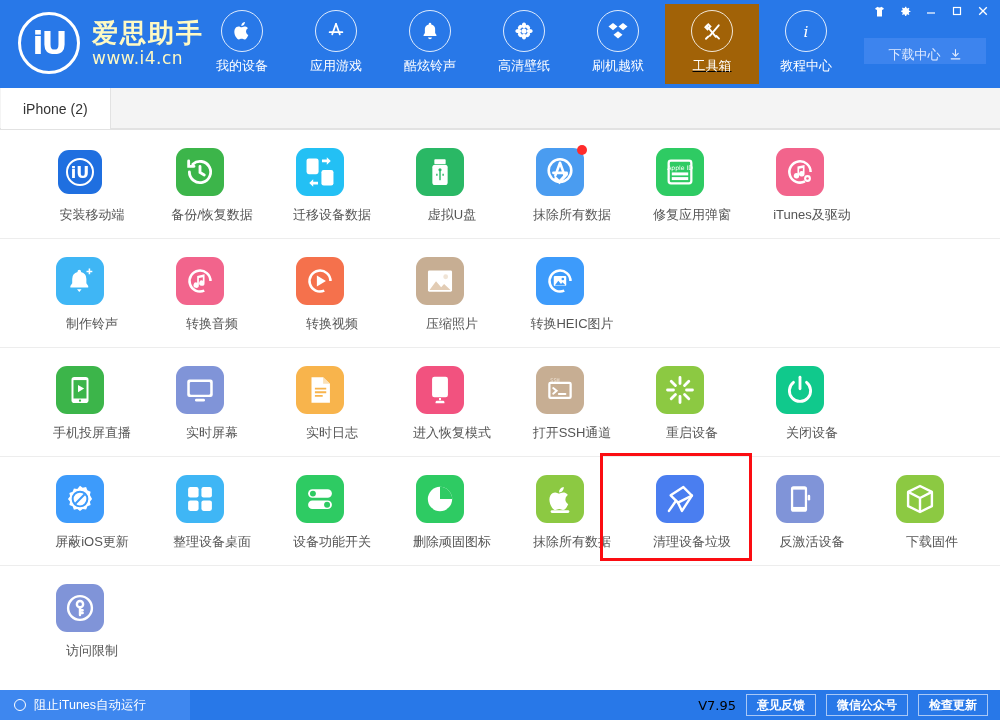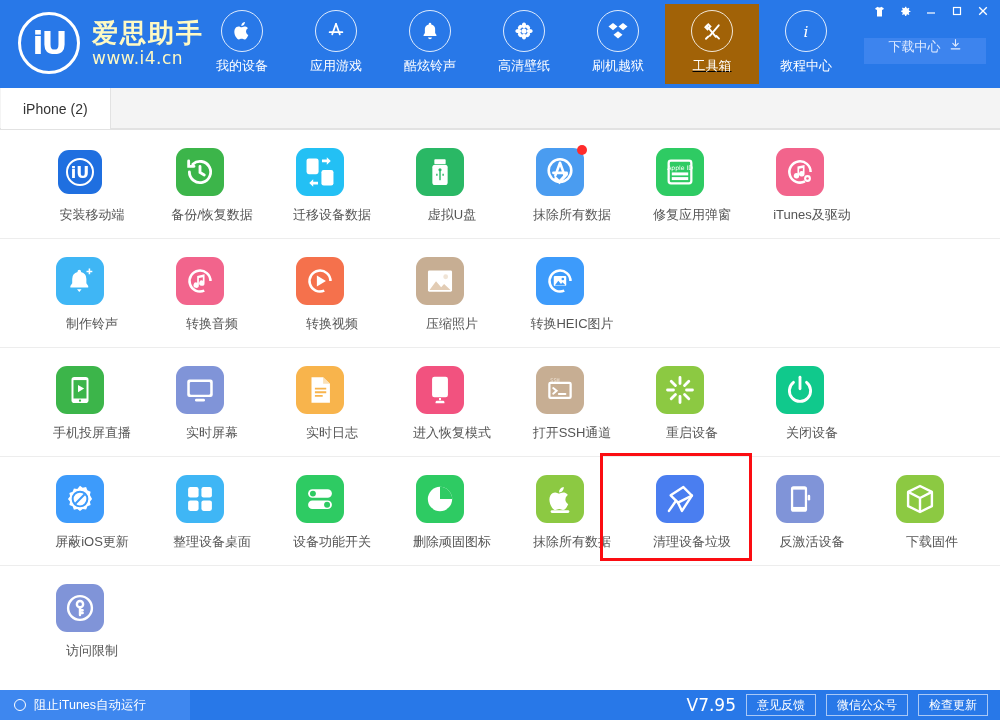--- a/index.html
+++ b/index.html
@@ -47,21 +47,21 @@
 
   .win-ctrls { position:absolute; right: 4px; top: 0px; display:flex; height: 22px; align-items:center; }
   .win-btn {
     width: 26px; height: 22px; display:flex; align-items:center; justify-content:center;
     color: #fff; cursor: pointer; font-size: 12px;
   }
 
   .dl-center {
     position: absolute; right: 14px; top: 38px;
     width: 122px; height: 26px; background: #3d84ee;
-    display:flex; align-items:flex-start; justify-content:center; gap:8px;
+    display:flex; align-items:flex-end; justify-content:center; gap:8px;
     color:#dfeaff; font-size:13px; cursor:pointer;
   }
 
   
   .tabbar {
     position:absolute; left:0; top:88px; width:1000px; height: 42px;
     background:#ffffff; border-bottom: 1px solid #e2e2e2;
   }
   .tabbar-strip {
     position:absolute; left:0; top:0; width:1000px; height: 41px;
@@ -105,24 +105,24 @@
   }
   .footer-left {
     width: 190px; height: 30px; background:#3e87ef;
     display:flex; align-items:center; padding-left: 14px; gap: 8px; cursor:pointer;
   }
   .radio-o { width:12px; height:12px; border-radius:50%; border:1.5px solid #fff; }
   .footer-left-label { color:#fff; font-size:12.5px; }
   .footer-right {
     margin-left:auto; display:flex; align-items:center; gap:10px; padding-right: 12px;
   }
-  .version { color:#ffffff; font-size:17px; font-family:"DejaVu Sans", sans-serif; }
+  .version { color:#000000; font-size:13px; font-family:"DejaVu Sans", sans-serif; }
   .foot-btn {
     height:20px; padding: 10px 10px; border:1px solid #a9c8f6; color:#fff;
-    font-size:12px; display:flex; align-items:center; cursor:pointer;
+    font-size:12px; display:flex; align-items:center; cursor:pointer;font-weight:bold;
   }
 </style>
 </head>
 <body>
 
 <div id="app">
 
   <div class="header">
 
     <div class="logo-wrap">

